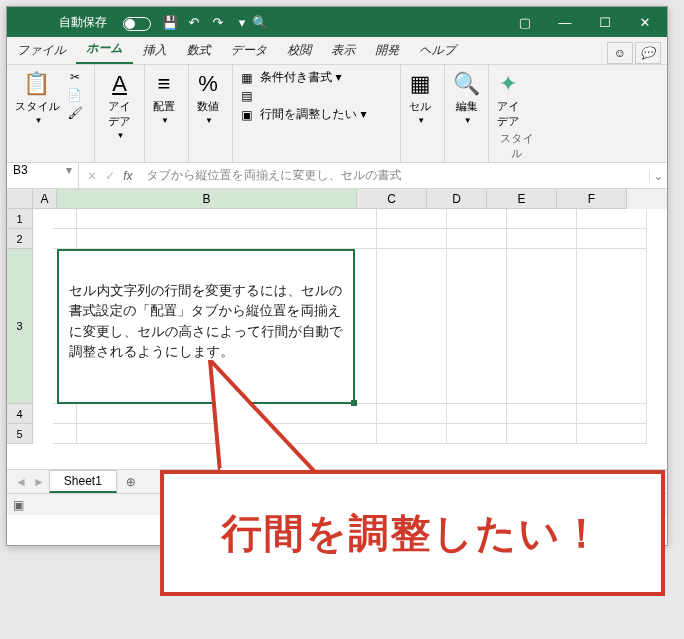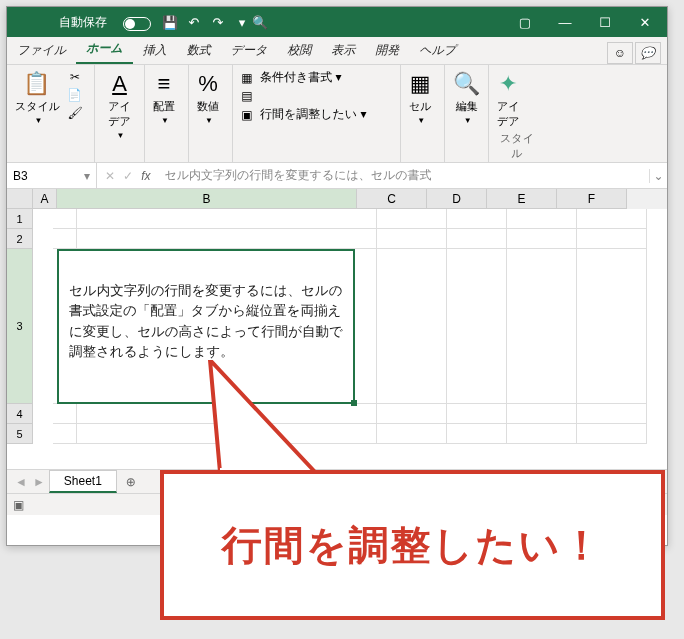--- a/index.html
+++ b/index.html
@@ -24,21 +24,21 @@
 .group-main { display: flex; align-items: flex-start; gap: 4px; flex: 1; }
 .group-label { font-size: 11px; color: #666; }
 .bigbtn { display: flex; flex-direction: column; align-items: center; gap: 2px; cursor: pointer; padding: 2px; }
 .bigicon { font-size: 22px; }
 .smcol { display: flex; flex-direction: column; gap: 2px; }
 .smi { width: 18px; height: 16px; font-size: 12px; display: flex; align-items: center; justify-content: center; cursor: pointer; }
 .stylelist { display: flex; flex-direction: column; gap: 3px; align-items: flex-start; }
 .styleitem { display: flex; align-items: center; gap: 5px; cursor: pointer; font-size: 12px; }
 .styleitem .si { width: 16px; text-align: center; }
 .namebox-row { height: 26px; display: flex; align-items: center; border-bottom: 1px solid #d6d6d6; background: #fff; font-size: 12px; }
-.namebox { width: 90px; padding: 0 6px; border-right: 1px solid #d6d6d6; height: 100%; display: flex; align-items: center; }
+.namebox { width: 72px; padding: 0 6px; border-right: 1px solid #d6d6d6; height: 100%; display: flex; }
 .fx-btns { display: flex; align-items: center; gap: 8px; padding: 0 8px; color: #bbb; }
 .fx { font-style: italic; color: #666; }
 .formula { flex: 1; padding: 0 6px; color: #888; overflow: hidden; white-space: nowrap; }
 .fexpand { width: 18px; text-align: center; color: #888; border-left: 1px solid #ddd; }
 .sheet { position: relative; background: #fff; height: 280px; overflow: hidden; }
 .colheads { display: flex; height: 20px; background: #f0f0f0; font-size: 12px; }
 .rowhead { width: 26px; border-right: 1px solid #ccc; border-bottom: 1px solid #ccc; background: #e6e6e6; }
 .colhead { border-right: 1px solid #ccc; border-bottom: 1px solid #ccc; display: flex; align-items: center; justify-content: center; background: #e6e6e6; }
 .colhead.sel { background: #d3e5d3; }
 .rows { display: flex; }
@@ -49,21 +49,21 @@
 .gridrow { display: flex; height: 20px; }
 .gcell { border-right: 1px solid #ddd; border-bottom: 1px solid #ddd; }
 .bigcell { position: absolute; left: 24px; top: 40px; width: 298px; height: 155px; border: 2px solid #217346; background: #fff; padding: 30px 10px 10px 10px; font-size: 13.5px; line-height: 1.5; color: #222; }
 .bigcell::after { content: ''; position: absolute; right: -4px; bottom: -4px; width: 6px; height: 6px; background: #217346; }
 .sheettabs { height: 24px; display: flex; align-items: center; background: #f3f2f1; border-top: 1px solid #d6d6d6; font-size: 12px; padding-left: 8px; gap: 4px; }
 .stnav { display: flex; gap: 6px; color: #aaa; }
 .stab { padding: 3px 14px; background: #fff; border: 1px solid #ccc; border-bottom: 2px solid #217346; }
 .stadd { width: 20px; text-align: center; color: #666; }
 .statusbar { height: 22px; background: #f3f2f1; border-top: 1px solid #d6d6d6; display: flex; align-items: center; padding: 0 6px; font-size: 12px; color: #666; }
 .callout { position: absolute; left: 160px; top: 440px; width: 510px; height: 185px; }
-.callout-box { position: absolute; left: 0; top: 30px; width: 505px; height: 150px; border: 4px solid #d03a2a; background: #fff; display: flex; align-items: center; justify-content: center; }
+.callout-box { position: absolute; left: 0; top: 30px; width: 505px; height: 126px; border: 4px solid #d03a2a; background: #fff; display: flex; align-items: center; justify-content: center; }
 .callout-text { font-size: 40px; font-weight: bold; color: #d03a2a; letter-spacing: 2px; }
 .callout svg { position: absolute; left: 0; top: -80px; }
 .caret { font-size: 8px; margin-left: 2px; }
 </style>
 </head>
 <body>
 
 <div class="app">
 
   <div class="titlebar">
@@ -199,21 +199,21 @@
   <div class="namebox-row">
     <div class="namebox">
         <span>B3</span>
         <span style="margin-left:auto;color:#888">▾</span>
       </div>
     <div class="fx-btns">
       <span>✕</span>
       <span>✓</span>
       <span class="fx">fx</span>
     </div>
-    <div class="formula">セル内文字列の行間を変更するには、セルの書式</div>
+    <div class="formula">タブから縦位置を両揃えに変更し、セルの書式</div>
     <div class="fexpand">⌄</div>
   </div>
 
   <div class="sheet">
     <div class="colheads">
       <div class="rowhead"></div>
       <div class="colhead" style="width:24px">A</div>
       <div class="colhead sel" style="width:300px">B</div>
       <div class="colhead" style="width:70px">C</div>
       <div class="colhead" style="width:60px">D</div>

